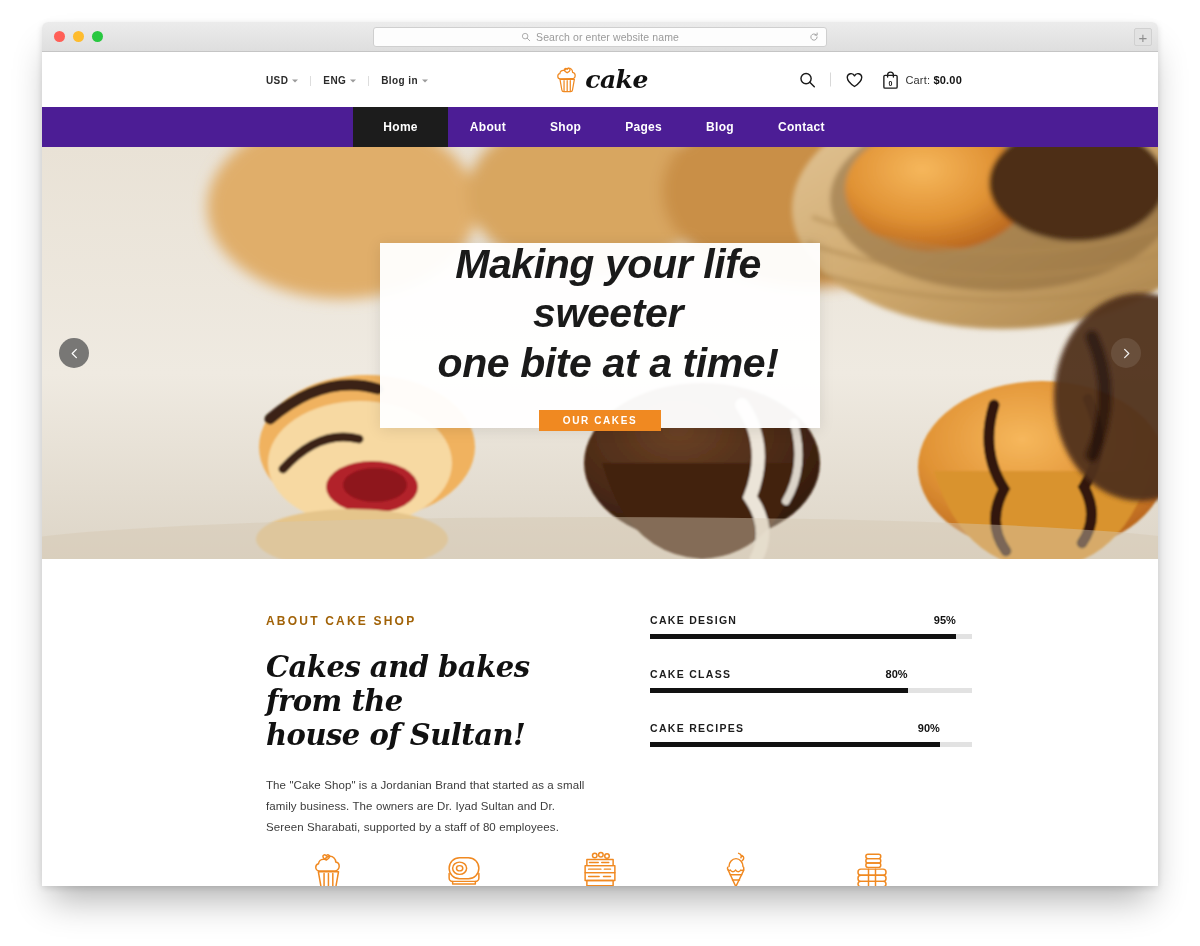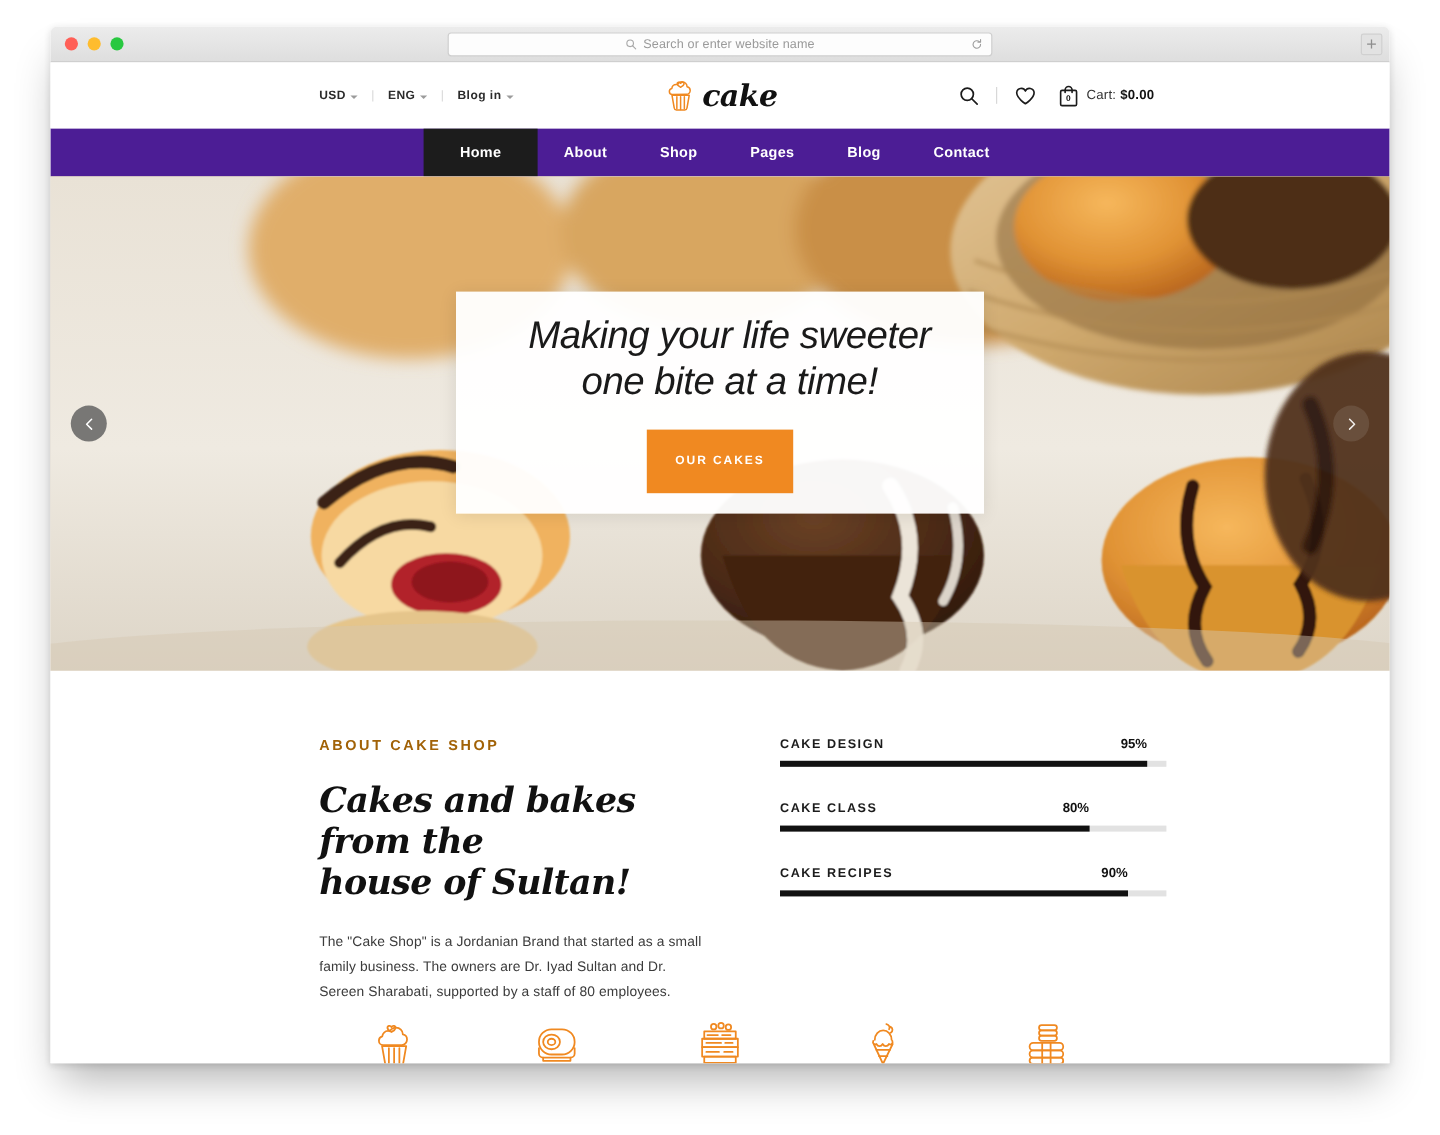--- a/index.html
+++ b/index.html
@@ -138,30 +138,30 @@
     position: absolute;
     left: 50%; transform: translateX(-50%);
     top: 96px;
     width: 440px; height: 185px;
     background: rgba(255,255,255,0.96);
     display: flex; flex-direction: column;
     align-items: center; justify-content: center;
     box-shadow: 0 2px 14px rgba(0,0,0,0.10);
   }
   #hero-title {
-    font-size: 32px; font-weight: 400; font-style: italic;
+    font-size: 41px; font-weight: 700; font-style: italic;
     color: #1a1a1a; text-align: center; line-height: 1.2;
     letter-spacing: -0.4px;
     margin-left: 16px;
   }
   #hero-cta {
     margin-top: 22px;
     background: #F08921; color: #fff;
     border: none;
-    padding: 21px 24px;
+    padding: 5px 24px;
     font-size: 10px; font-weight: 700;
     letter-spacing: 1.6px;
     font-family: "Liberation Sans", sans-serif;
     cursor: pointer;
   }
   .carousel-arrow {
     position: absolute; top: 50%; transform: translateY(-50%);
     width: 30px; height: 30px; border-radius: 50%;
     display: flex; align-items: center; justify-content: center;
     cursor: pointer;

